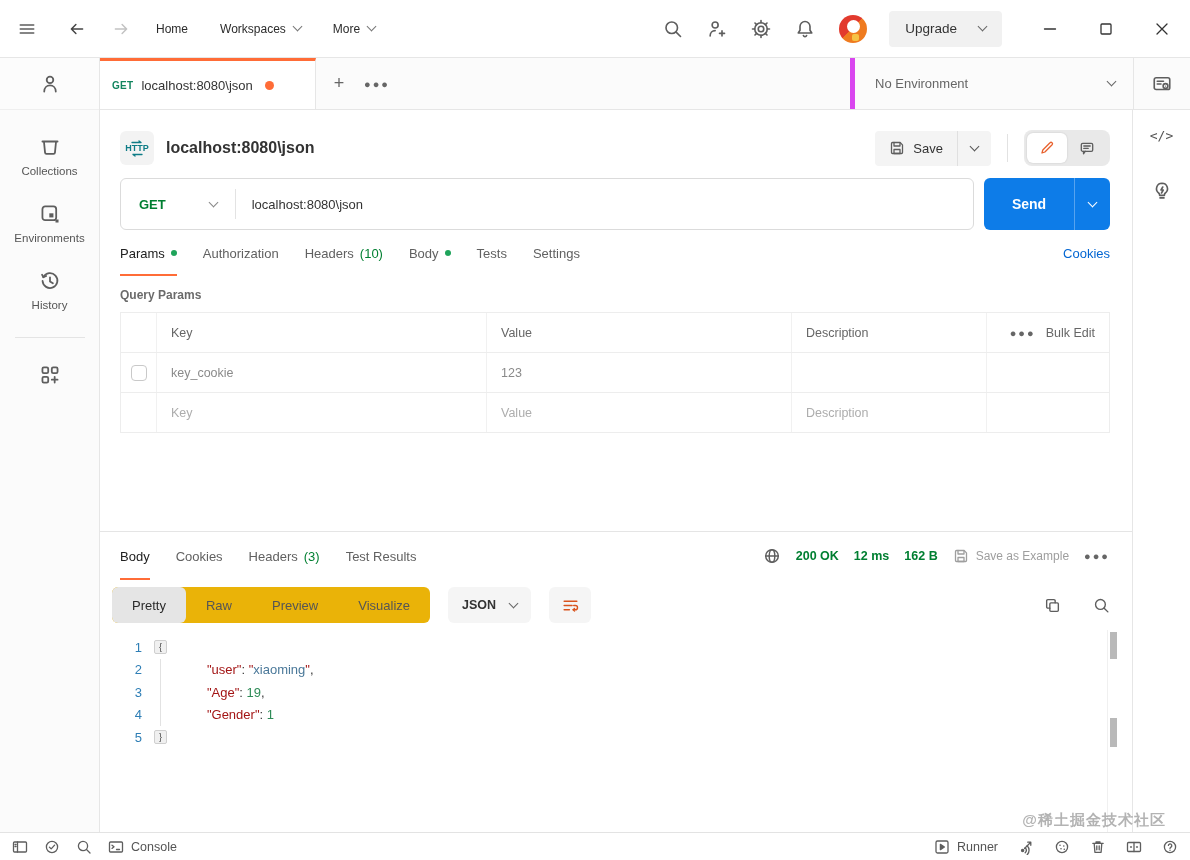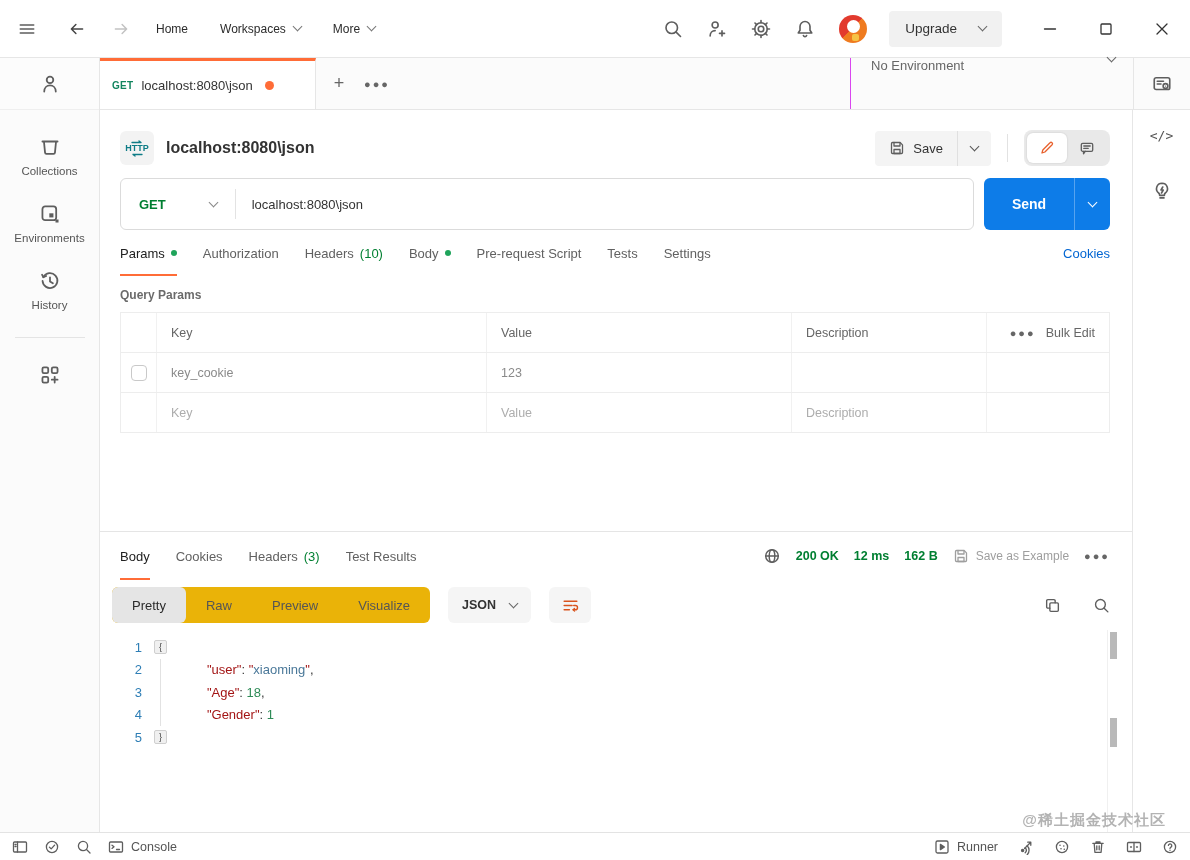--- a/index.html
+++ b/index.html
@@ -38,21 +38,21 @@
 
   
   .tabbar { height:52px; background:#fbfbfb; border-bottom:1px solid #e6e6e6; display:flex; align-items:stretch; flex:0 0 auto; }
   .req-tab { width:216px; background:#fff; border-top:3px solid #ff6c37; border-right:1px solid #e6e6e6; display:flex; align-items:center; padding:0 12px; gap:8px; cursor:pointer; }
   .req-tab .m { font-size:10px; font-weight:bold; color:#12855f; letter-spacing:.3px; }
   .req-tab .t { font-size:13px; color:#333; }
   .dot-orange { width:9px; height:9px; border-radius:50%; background:#ff6c37; margin-left:4px; }
   .tab-btn { width:30px; display:flex; align-items:center; justify-content:center; color:#666; font-size:18px; cursor:pointer; margin-left:8px; }
   .tab-btn.more { font-size:11px; letter-spacing:2px; }
   .tabbar-spacer { flex:1; }
-  .env-picker { border-left:1px solid #d946ef; width:283px; display:flex; padding:0 18px 0 20px; gap:10px; color:#666; font-size:13px; cursor:pointer; }
+  .env-picker { border-left:5px solid #d946ef; width:283px; display:flex; align-items:center; padding:0 18px 0 20px; gap:10px; color:#666; font-size:13px; cursor:pointer; }
   .env-picker .lbl { flex:1; }
   .env-eye { border-left:1px solid #e6e6e6; width:57px; display:flex; align-items:center; justify-content:center; cursor:pointer; }
 
   
   .content-row { flex:1; display:flex; min-height:0; }
   .main { flex:1; display:flex; flex-direction:column; min-width:0; }
   .right-rail { width:58px; border-left:1px solid #e6e6e6; display:flex; flex-direction:column; align-items:center; padding-top:18px; gap:38px; flex:0 0 auto; }
   .code-glyph { font-family:"DejaVu Sans Mono",monospace; font-size:13px; color:#555; cursor:pointer; }
 
   
@@ -360,23 +360,20 @@
                 </span>
               <span class="rtab">
                   <span>Headers</span>
                   <span class="cnt">(10)</span>
                 </span>
               <span class="rtab">
                   <span>Body</span>
                   <span class="dot-green"></span>
                 </span>
               <span class="rtab">
-                  <span>Pre-request Script</span>
-                </span>
-              <span class="rtab">
                   <span>Tests</span>
                 </span>
               <span class="rtab">
                   <span>Settings</span>
                 </span>
               <span class="cookies-link">Cookies</span>
             </div>
 
             <div class="qp-title">Query Params</div>
 
@@ -507,21 +504,21 @@
                 <span class="fold">
                     <span class="guide"></span>
                   </span>
                 <span class="ctext ind"><span class="tk-k">"user"</span><span class="tk-p">: </span><span class="tk-k">"</span><span class="tk-s">xiaoming</span><span class="tk-k">"</span><span class="tk-p">,</span></span>
               </div>
               <div class="cline">
                 <span class="ln">3</span>
                 <span class="fold">
                     <span class="guide"></span>
                   </span>
-                <span class="ctext ind"><span class="tk-k">"Age"</span><span class="tk-p">: </span><span class="tk-n">18</span><span class="tk-p">,</span></span>
+                <span class="ctext ind"><span class="tk-k">"Age"</span><span class="tk-p">: </span><span class="tk-n">19</span><span class="tk-p">,</span></span>
               </div>
               <div class="cline">
                 <span class="ln">4</span>
                 <span class="fold">
                     <span class="guide"></span>
                   </span>
                 <span class="ctext ind"><span class="tk-k">"Gender"</span><span class="tk-p">: </span><span class="tk-n">1</span></span>
               </div>
               <div class="cline">
                 <span class="ln">5</span>

